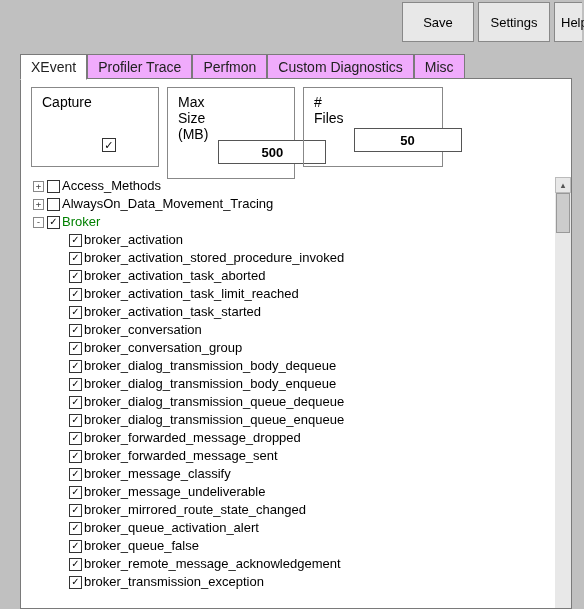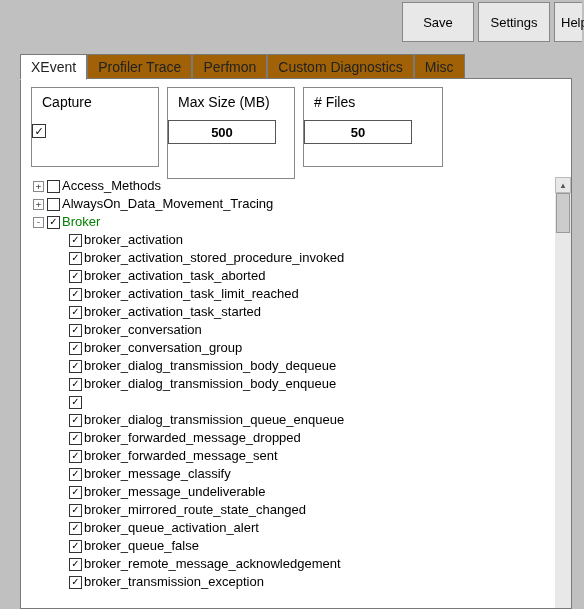--- a/index.html
+++ b/index.html
@@ -44,21 +44,21 @@
     left: 20px;
     right: 12px;
     height: 24px;
     display: flex;
     align-items: flex-end;
   }
   .tab {
     padding: 4px 10px 4px 10px;
     border: 1px solid #7a7a7a;
     border-bottom: none;
-    background: #a16207;
+    background: #f0abfc;
     font-size: 14px;
     color: #222;
     margin-right: 0;
     position: relative;
   }
   .tab.active {
     background: #fff;
     z-index: 2;
     border-bottom: 1px solid #fff;
     margin-bottom: -1px;
@@ -73,24 +73,24 @@
     border: 1px solid #7a7a7a;
     border-top: 1px solid #7a7a7a;
   }
   .settings-row {
     display: flex;
     gap: 8px;
     padding: 8px 10px;
   }
   .field-box {
     border: 1px solid #888;
-    padding: 6px 0 8px 0;
-    display: flex;
-    flex-direction: column;
-    align-items: flex-start;
+    padding: 6px 0 14px 0;
+    display: flex;
+    flex-direction: row;
+    align-items: flex-end;
     gap: 10px;
   }
   .field-box .label {
     font-size: 14px;
     color: #000;
     align-self: flex-start;
     padding-left: 10px;
   }
   .fb-capture { width: 128px; height: 80px; }
   .fb-maxsize { width: 128px; height: 92px; }
@@ -266,20 +266,21 @@
         <div class="node indent2">
           <span class="chk checked"></span>
           <span>broker_dialog_transmission_body_dequeue</span>
         </div>
         <div class="node indent2">
           <span class="chk checked"></span>
           <span>broker_dialog_transmission_body_enqueue</span>
         </div>
         <div class="node indent2">
           <span class="chk checked"></span>
+          <span>broker_dialog_transmission_queue_dequeue</span>
         </div>
         <div class="node indent2">
           <span class="chk checked"></span>
           <span>broker_dialog_transmission_queue_enqueue</span>
         </div>
         <div class="node indent2">
           <span class="chk checked"></span>
           <span>broker_forwarded_message_dropped</span>
         </div>
         <div class="node indent2">

